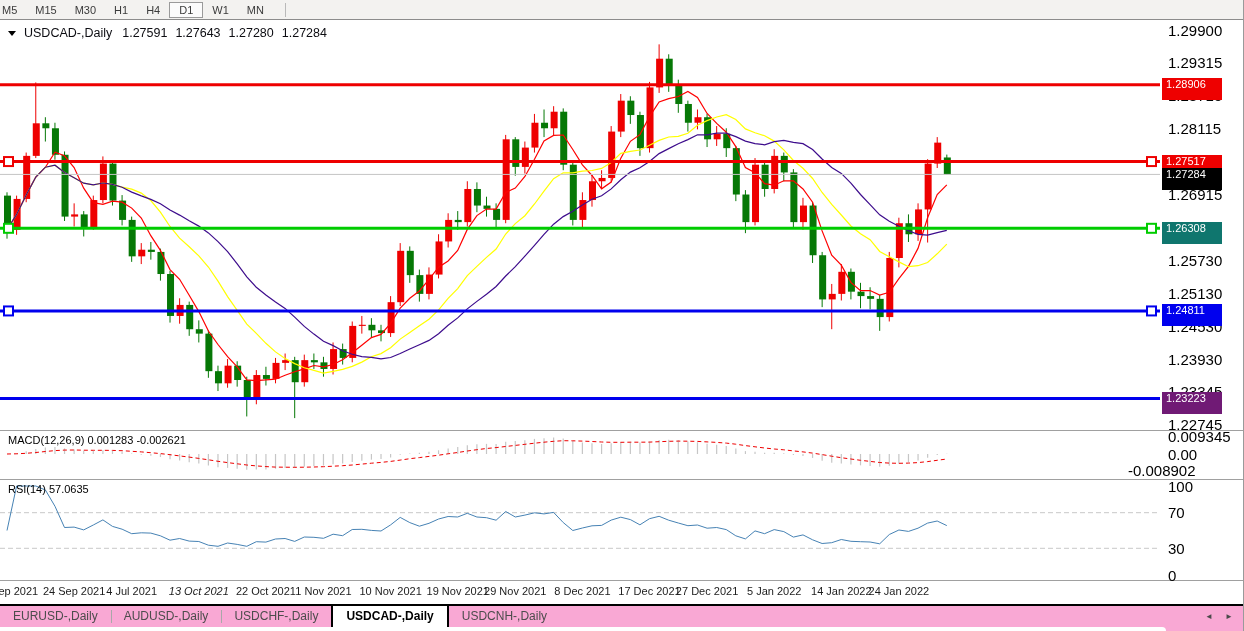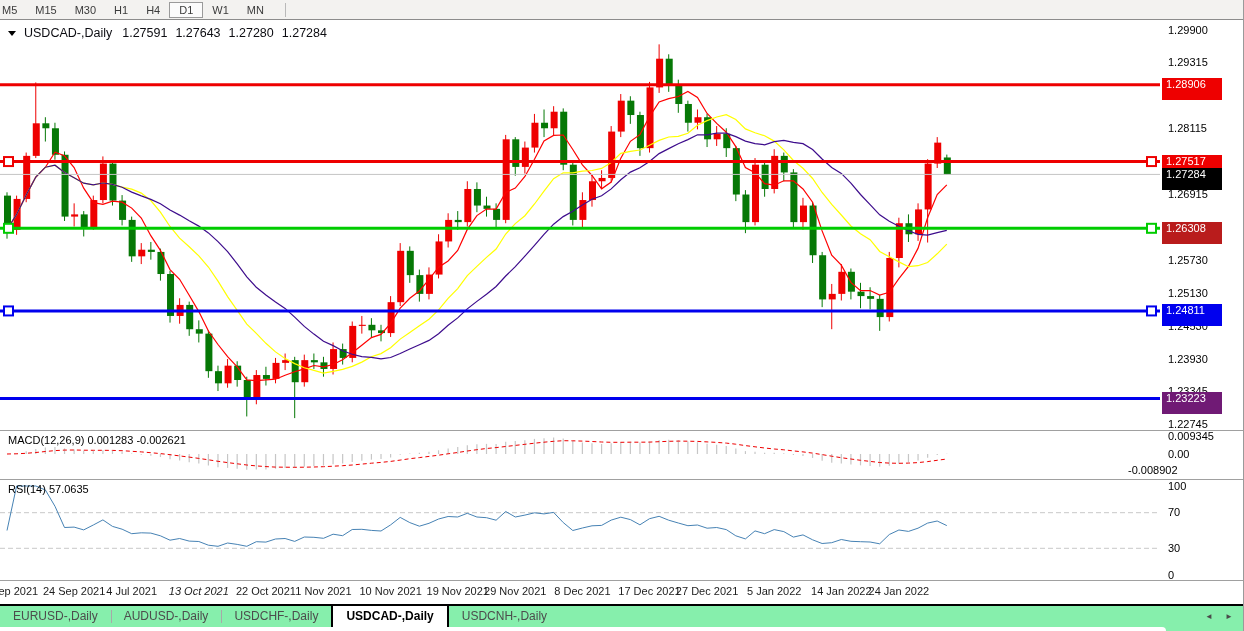--- a/index.html
+++ b/index.html
@@ -12,27 +12,27 @@
   .tf-btn{height:18px;line-height:18px;padding:0 9px;font-size:11px;color:#3b3b3b;white-space:nowrap;}
   .tf-btn:first-child{margin-left:-7px;}
   .tf-btn.active{background:#fbfbfb;border:1px solid #9a9a9a;height:16px;line-height:15px;box-sizing:border-box;}
   .tb-divider{width:1px;height:14px;background:#b9b9b9;margin-left:12px;}
   
   .title-row{position:absolute;left:8px;top:26px;font-size:12.5px;color:#0d0d12;
              display:flex;gap:8px;align-items:center;z-index:5;}
   .tri-down{width:0;height:0;border-left:4px solid transparent;border-right:4px solid transparent;
             border-top:5px solid #000;display:inline-block;}
   
-  .abslab{position:absolute;font-size:11px;color:#000;white-space:nowrap;line-height:13px;}
+  .abslab{position:absolute;font-size:15px;color:#000;white-space:nowrap;line-height:13px;}
   .pricelab{position:absolute;left:1162px;width:60px;height:22px;line-height:13px;font-size:11px;
             color:#fff;padding-left:4px;box-sizing:border-box;z-index:4;}
   .panel-label{position:absolute;left:8px;font-size:11px;color:#000;z-index:3;}
   .datelab{position:absolute;top:585px;font-size:11px;color:#1c1c1c;transform:translateX(-50%);white-space:nowrap;}
   
-  .tabbar{position:absolute;left:0;top:604px;width:1244px;height:27px;background:#86efac;
+  .tabbar{position:absolute;left:0;top:604px;width:1244px;height:27px;background:#f9a8d4;
           border-top:2px solid #000;box-sizing:border-box;}
   .tabs{display:flex;height:21px;align-items:stretch;}
   .tab{padding:0 13px;line-height:20px;font-size:12px;color:#4c4c4c;white-space:nowrap;position:relative;}
   .tab.inactive + .tab.inactive::before{content:"";position:absolute;left:0;top:4px;height:13px;width:1px;background:#a8a8a8;}
   .tab.active{background:#fff;border:2px solid #000;border-bottom:none;color:#000;font-weight:bold;
               margin-top:-2px;line-height:21px;z-index:2;}
   .tab-strip{position:absolute;left:0;top:21px;width:1166px;height:6px;background:#fff;border-radius:0 4px 0 0;}
   .scroll-btn{position:absolute;top:5px;width:14px;height:12px;font-size:8px;line-height:12px;
               text-align:center;color:#4a4a4a;}
   #scroll-left{right:28px;} #scroll-right{right:8px;}
@@ -408,21 +408,21 @@
       <div class="abslab" style="left: 1168px; top: 122.043px;">1.28115</div>
       <div class="abslab" style="left: 1168px; top: 188.29px;">1.26915</div>
       <div class="abslab" style="left: 1168px; top: 253.709px;">1.25730</div>
       <div class="abslab" style="left: 1168px; top: 286.832px;">1.25130</div>
       <div class="abslab" style="left: 1168px; top: 319.956px;">1.24530</div>
       <div class="abslab" style="left: 1168px; top: 353.079px;">1.23930</div>
       <div class="abslab" style="left: 1168px; top: 385.375px;">1.23345</div>
       <div class="abslab" style="left: 1168px; top: 418.498px;">1.22745</div>
       <div class="pricelab" style="top: 78.3747px; background: rgb(238, 0, 0);">1.28906</div>
       <div class="pricelab" style="top: 155.056px; background: rgb(238, 0, 0);">1.27517</div>
-      <div class="pricelab" style="top: 221.8px; background: #b91c1c;">1.26308</div>
+      <div class="pricelab" style="top: 221.8px; background: #0f766e;">1.26308</div>
       <div class="pricelab" style="top: 304.443px; background: rgb(0, 0, 238);">1.24811</div>
       <div class="pricelab" style="top: 392.11px; background: #701a75;">1.23223</div>
       <div class="pricelab" style="top: 167.919px; background: rgb(0, 0, 0);">1.27284</div>
     </div>
 
   <div class="panel-label" style="top:434px;">MACD(12,26,9) 0.001283 -0.002621</div>
   <div class="panel-label" style="top:483px;">RSI(14) 57.0635</div>
 
   <div id="indicator-axes">
       <div class="abslab" style="left: 1168px; top: 429.868px;">0.009345</div>

